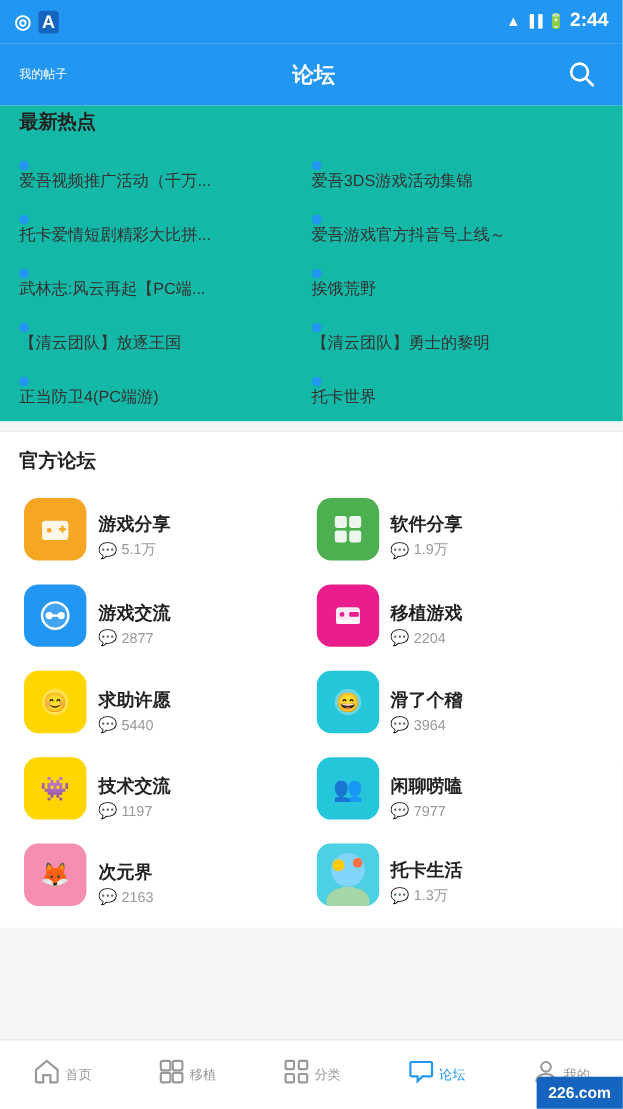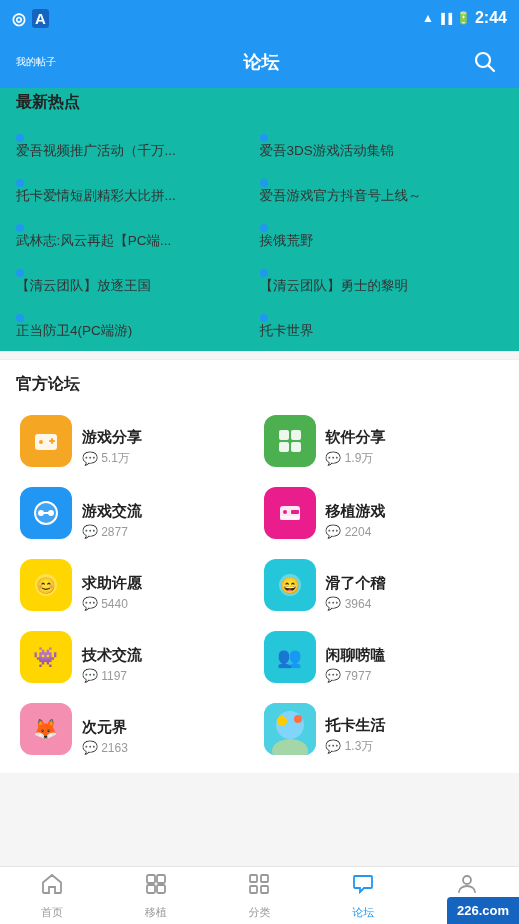--- a/index.html
+++ b/index.html
@@ -127,21 +127,21 @@
       width: 519px;
       height: 58px;
       background: white;
       border-top: 1px solid #e5e5e5;
       display: flex;
       align-items: center;
     }
     .nav-item {
       flex: 1;
       display: flex;
-      flex-direction: column;
+      flex-direction: row;
       align-items: center;
       justify-content: center;
       gap: 3px;
       cursor: pointer;
     }
     .nav-icon { font-size: 22px; }
     .nav-label { font-size: 11px; }
     .nav-item.active .nav-label { color: #2196F3; }
     .nav-item.active .nav-icon { color: #2196F3; }
     .nav-item:not(.active) .nav-label { color: #999; }

